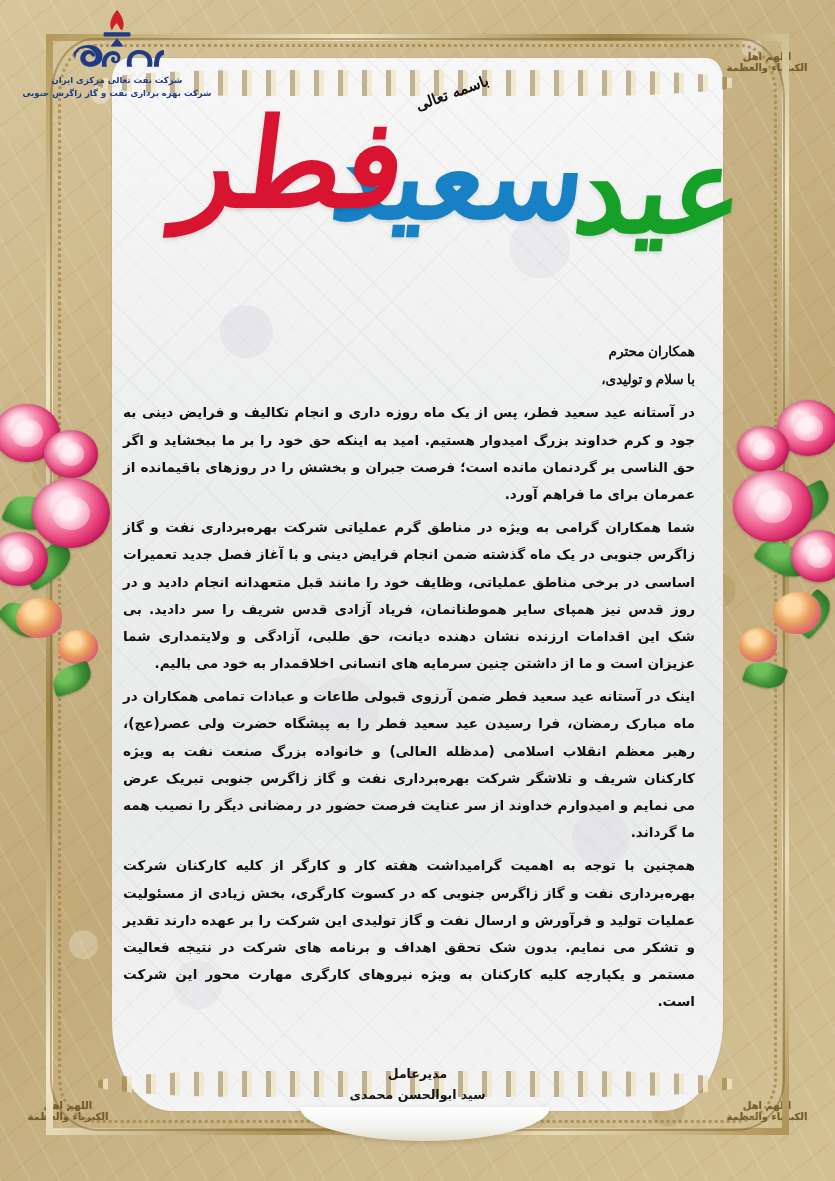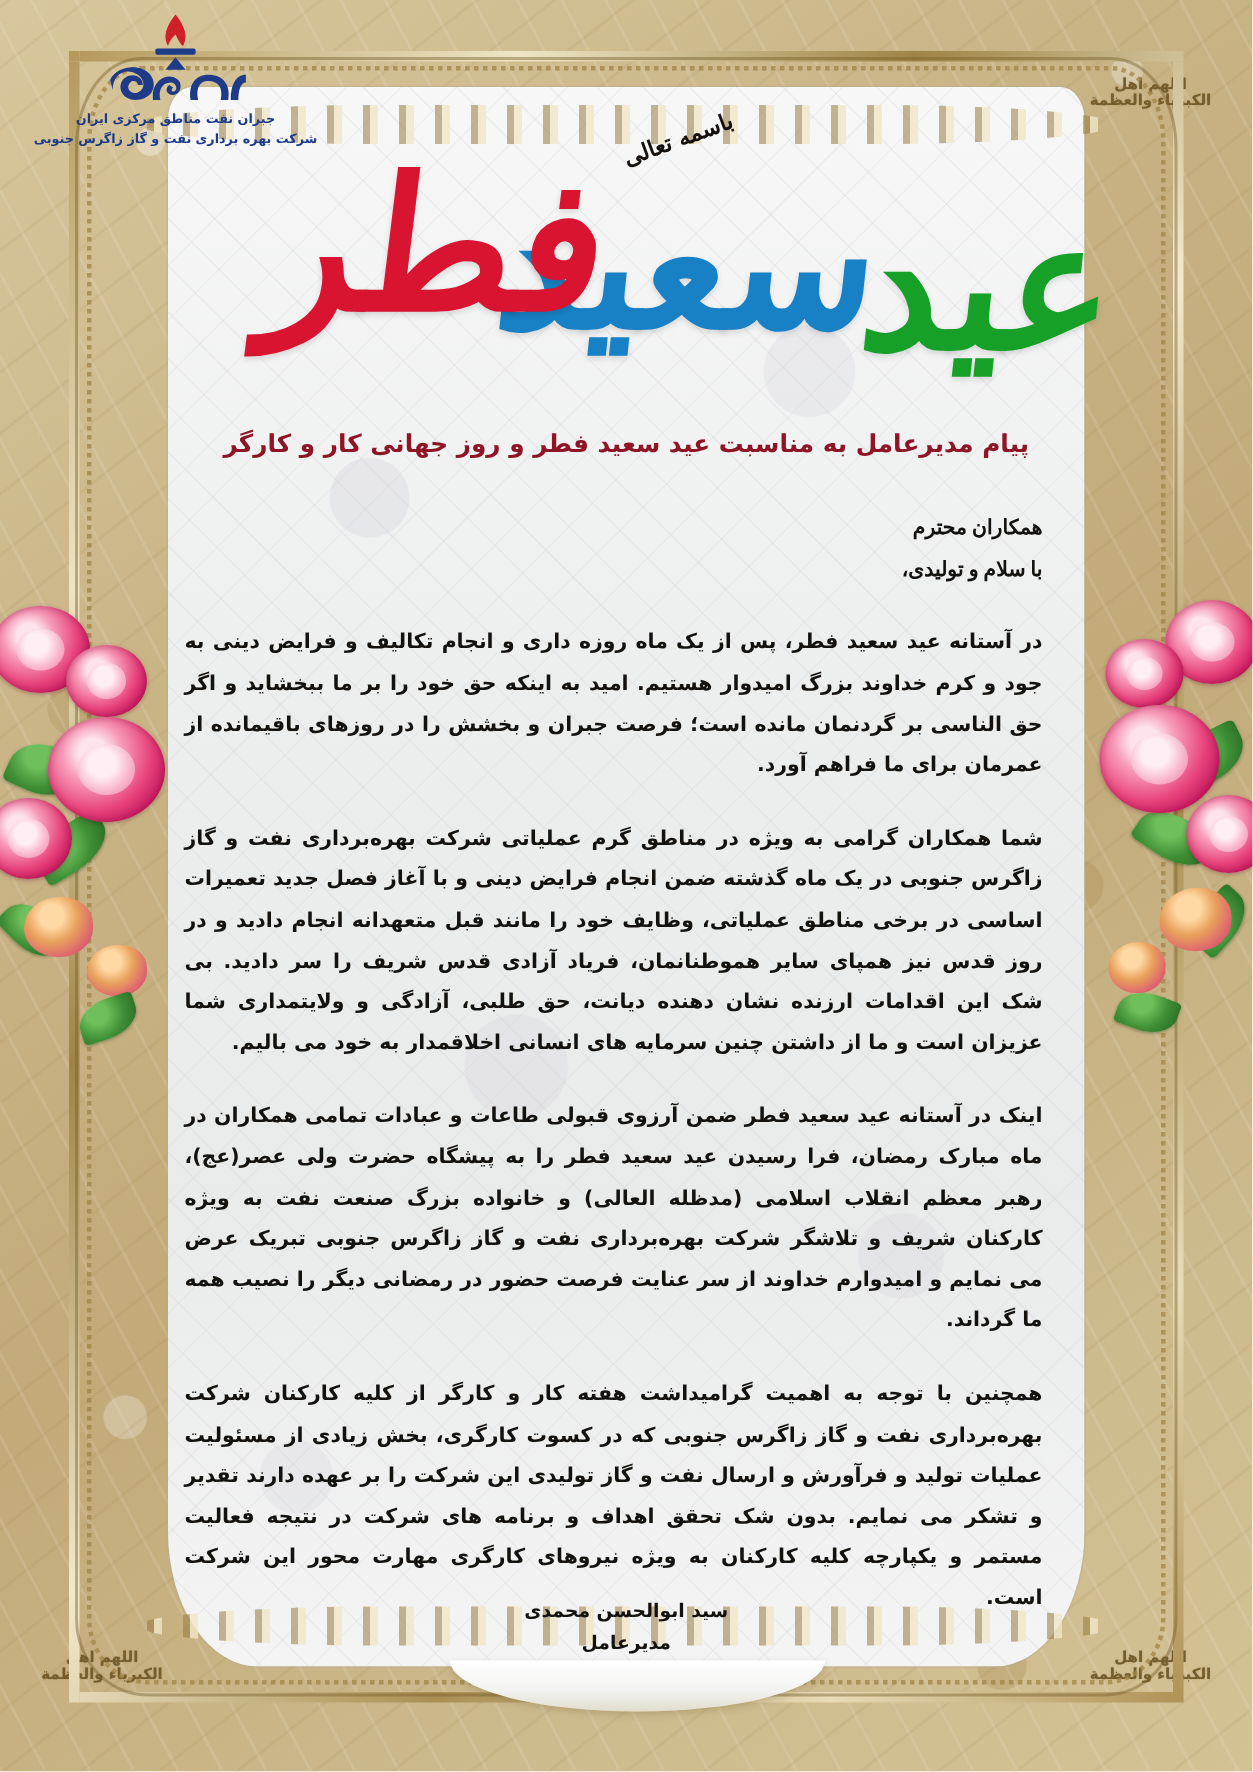--- a/index.html
+++ b/index.html
@@ -238,21 +238,21 @@
     font-size: 13.6px;
     font-weight: 700;
     line-height: 2.0;
   }
   .salut { text-align: right; font-family: Liberation Serif, serif; }
   .salut div { margin-bottom: 1px; }
 
   .para {
     text-align: justify;
     text-align-last: right;
-    margin-top: 22px;
+    margin-top: 6px;
   }
 
   
   .signature {
     position: absolute;
     bottom: 76px; left: 0; right: 0;
     text-align: center;
     z-index: 8;
     color: #14120f;
     font-size: 12.5px;
@@ -331,43 +331,42 @@
                  C26 54 30 55 30 58 L34 58 C34 50 24 48 19 53 C13 59 17 70 28 70
                  C42 70 46 58 40 50 C33 41 14 42 8 54 Z" fill="#1d3b86"></path>
         <path d="M42 64 C44 52 56 48 62 54 C66 58 64 66 58 66 C53 66 51 61 55 58
                  L58 60 C56 62 57 64 59 63 C62 62 61 56 56 56 C49 56 46 63 48 70
                  L42 70 Z" fill="#1d3b86"></path>
         <path d="M72 70 C70 58 76 50 86 50 C98 50 104 58 102 70 L96 70
                  C98 60 94 55 86 55 C79 55 76 61 78 70 Z" fill="#1d3b86"></path>
         <path d="M104 70 C104 58 108 50 116 50 L116 56 C112 56 110 62 110 70 Z" fill="#1d3b86"></path>
       </svg>
     </div>
-    <div class="logo-sub">جبران نفت مناطق مرکزی ایران</div>
+    <div class="logo-sub">شرکت نفت تعالی مرکزی ایران</div>
     <div class="logo-sub">شرکت بهره برداری نفت و گاز زاگرس جنوبی</div>
   </div>
 
   <div class="basmalah">باسمه تعالی</div>
 
   <div class="calligraphy">
     <span class="calli-word calli-eid">عید</span>
     <span class="calli-word calli-saeed">سعید</span>
     <span class="calli-word calli-fitr">فطر</span>
   </div>
 
-  <div class="headline">پیام مدیرعامل به مناسبت عید سعید فطر و روز جهانی کار و کارگر</div>
 
   <div class="body-wrap">
     <div class="salut">
       <div>همکاران محترم</div>
       <div>با سلام و تولیدی،</div>
     </div>
     <p class="para">در آستانه عید سعید فطر، پس از یک ماه روزه داری و انجام تکالیف و فرایض دینی به جود و کرم خداوند بزرگ امیدوار هستیم. امید به اینکه حق خود را بر ما ببخشاید و اگر حق الناسی بر گردنمان مانده است؛ فرصت جبران و بخشش را در روزهای باقیمانده از عمرمان برای ما فراهم آورد.</p>
     <p class="para">شما همکاران گرامی به ویژه در مناطق گرم عملیاتی شرکت بهره‌برداری نفت و گاز زاگرس جنوبی در یک ماه گذشته ضمن انجام فرایض دینی و با آغاز فصل جدید تعمیرات اساسی در برخی مناطق عملیاتی، وظایف خود را مانند قبل متعهدانه انجام دادید و در روز قدس نیز همپای سایر هموطنانمان، فریاد آزادی قدس شریف را سر دادید. بی شک این اقدامات ارزنده نشان دهنده دیانت، حق طلبی، آزادگی و ولایتمداری شما عزیزان است و ما از داشتن چنین سرمایه های انسانی اخلاقمدار به خود می بالیم.</p>
     <p class="para">اینک در آستانه عید سعید فطر ضمن آرزوی قبولی طاعات و عبادات تمامی همکاران در ماه مبارک رمضان، فرا رسیدن عید سعید فطر را به پیشگاه حضرت ولی عصر(عج)، رهبر معظم انقلاب اسلامی (مدظله العالی) و خانواده بزرگ صنعت نفت به ویژه کارکنان شریف و تلاشگر شرکت بهره‌برداری نفت و گاز زاگرس جنوبی تبریک عرض می نمایم و امیدوارم خداوند از سر عنایت فرصت حضور در رمضانی دیگر را نصیب همه ما گرداند.</p>
     <p class="para">همچنین با توجه به اهمیت گرامیداشت هفته کار و کارگر از کلیه کارکنان شرکت بهره‌برداری نفت و گاز زاگرس جنوبی که در کسوت کارگری، بخش زیادی از مسئولیت عملیات تولید و فرآورش و ارسال نفت و گاز تولیدی این شرکت را بر عهده دارند تقدیر و تشکر می نمایم. بدون شک تحقق اهداف و برنامه های شرکت در نتیجه فعالیت مستمر و یکپارچه کلیه کارکنان به ویژه نیروهای کارگری مهارت محور این شرکت است.</p>
   </div>
 
   <div class="signature">
+    <div>مدیرعامل</div>
     <div>سید ابوالحسن محمدی</div>
-    <div>مدیرعامل</div>
   </div>
 
 </div>
 
 </body></html>

